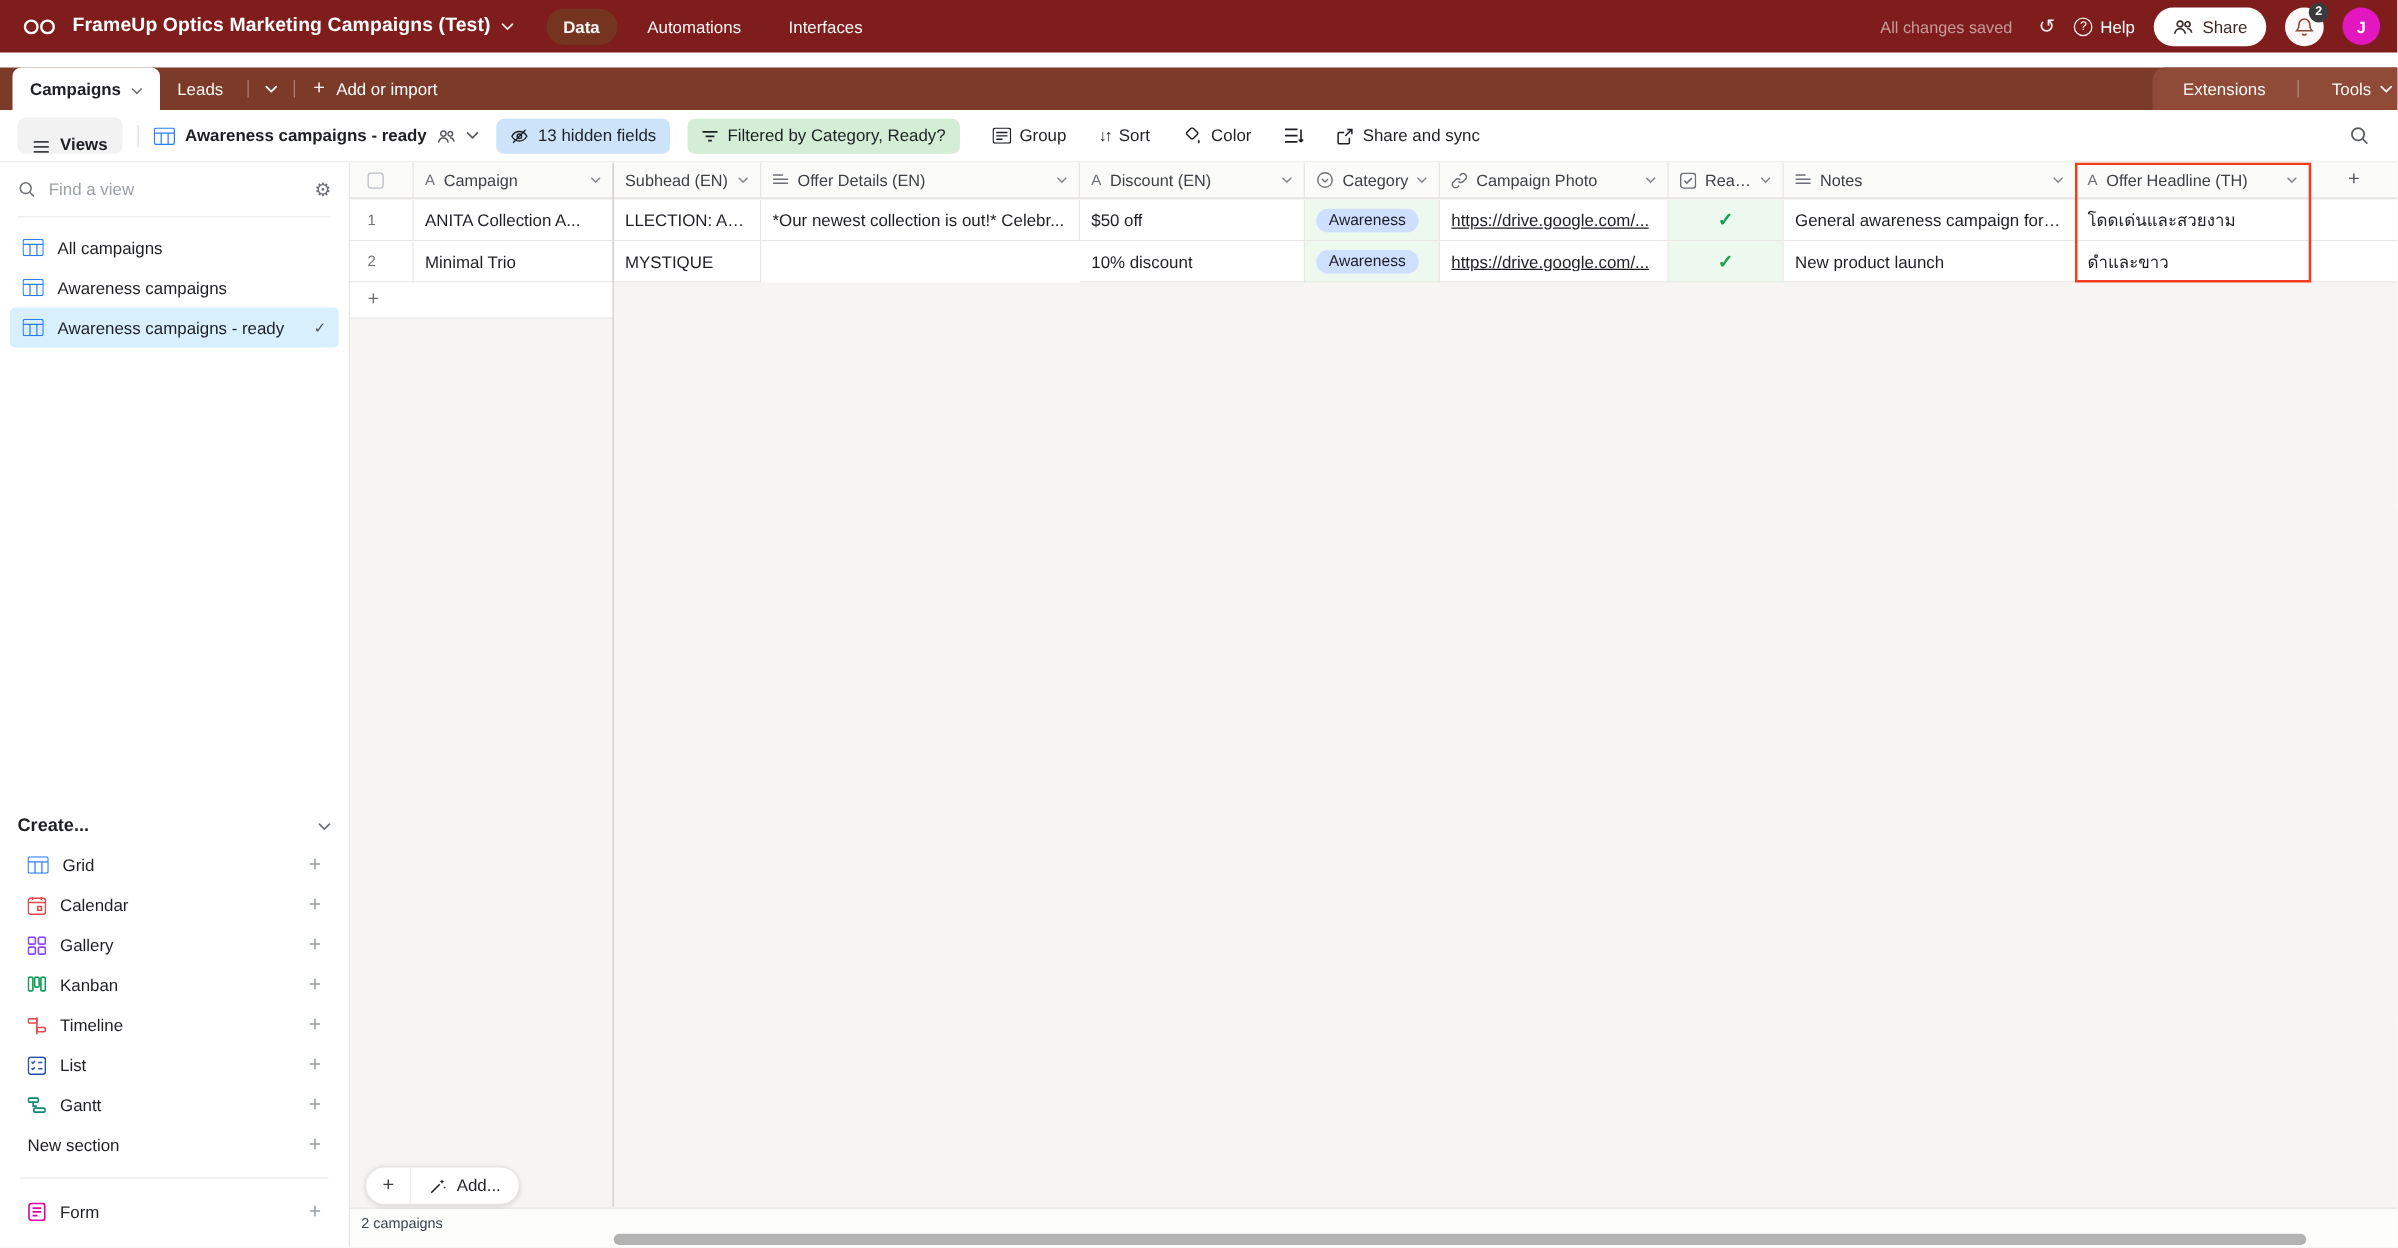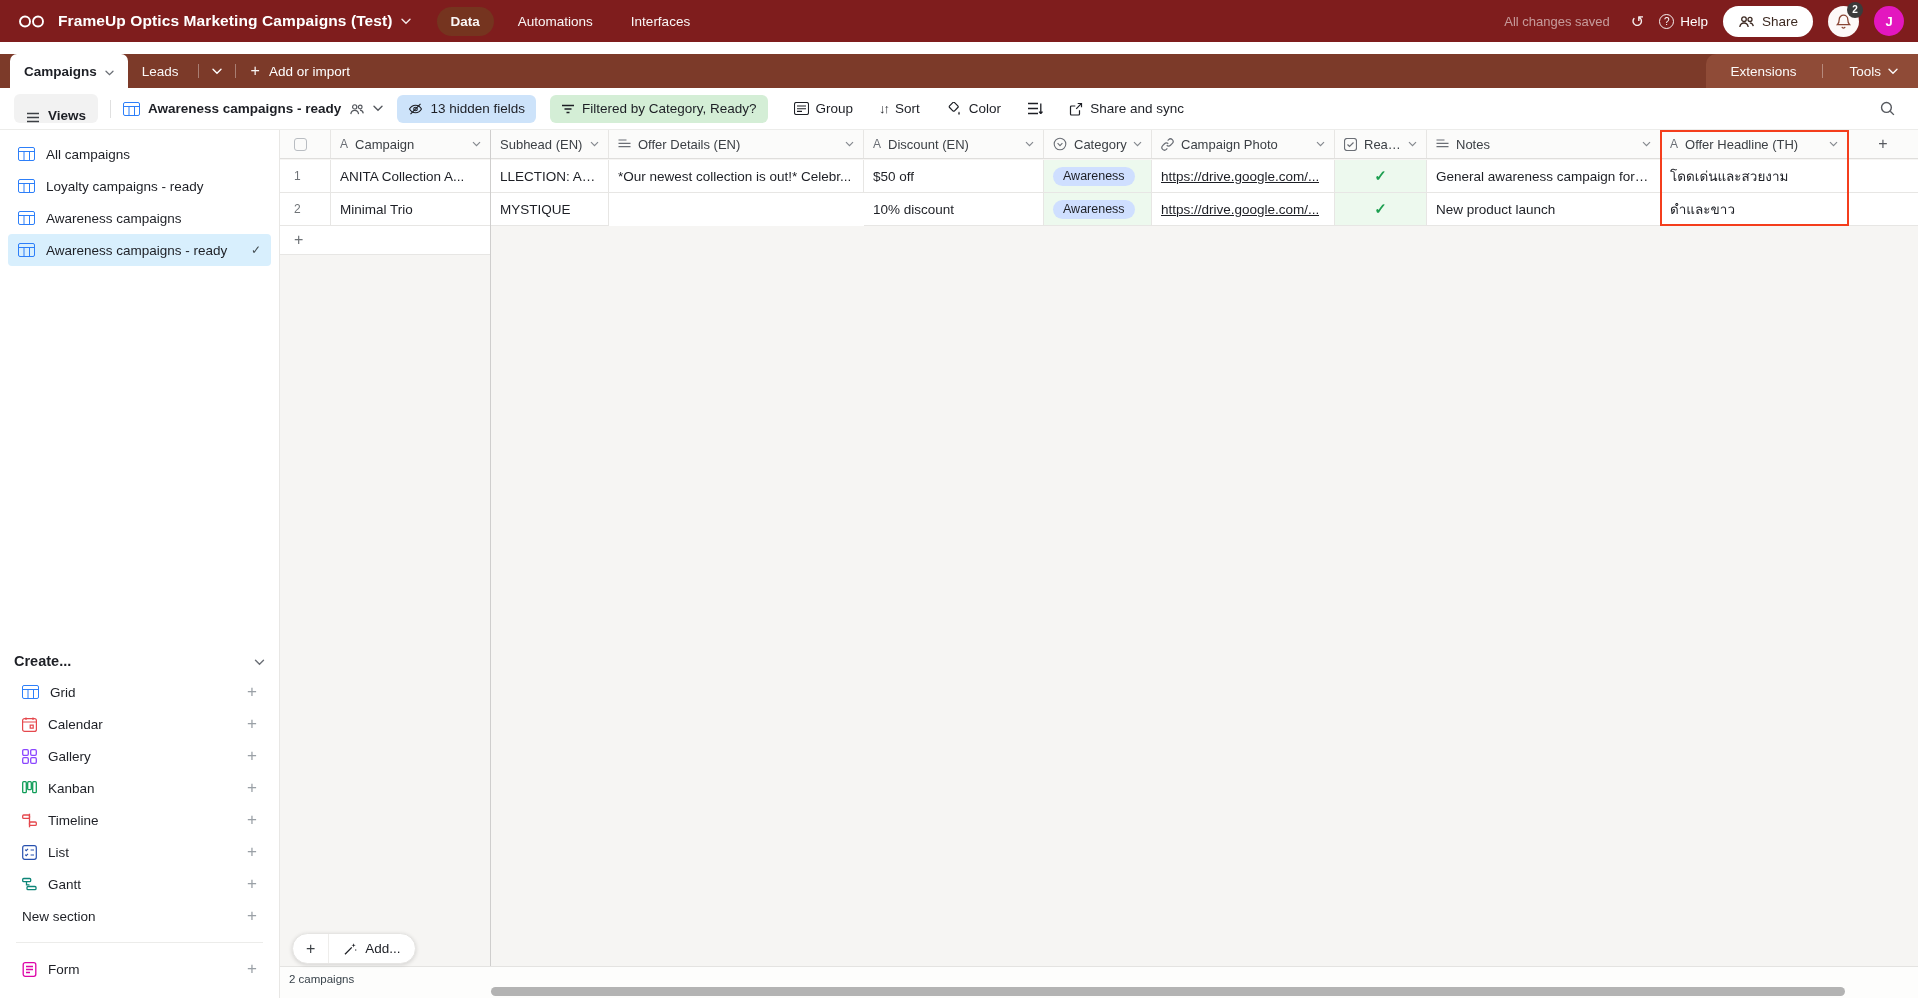--- a/index.html
+++ b/index.html
@@ -28,21 +28,21 @@
 
   
   .tabsbar { position:absolute; top:54px; left:0; right:0; height:34px; background:#7c3a29; display:flex; align-items:stretch; }
   .tab { display:flex; align-items:center; gap:8px; padding:0 14px; font-size:13.5px; color:rgba(255,255,255,.96); border-radius:7px 7px 0 0; cursor:pointer; }
   .tab.active { background:#fff; color:#1d1f25; margin-left:10px; font-weight:600; }
   .tab .chev { color:#6b6f76; }
   .tbsep { align-self:center; width:1px; height:14px; background:rgba(255,255,255,.35); margin:0 5px; }
   .tab-chev-btn { align-self:center; color:#fff; padding:0 8px; display:flex; cursor:pointer; }
   .addimport { display:flex; align-items:center; gap:9px; color:#fff; font-size:13.5px; padding:0 10px; cursor:pointer; }
   .plus-g { font-size:16px; font-weight:400; color:rgba(255,255,255,.95); }
-  .toolsblock { margin-left:auto; background:#8f4b37; border-radius:10px 0 0 0; display:flex; align-items:center; gap:26px; padding:0 20px 0 24px; color:rgba(255,255,255,.97); font-size:13.5px; }
+  .toolsblock { margin-left:auto; background:#8f4b37; border-radius:10px 0 0 0; display:flex; align-items:center; gap:26px; padding:0 4px 0 24px; color:rgba(255,255,255,.97); font-size:13.5px; }
   .toolsblock .sep { width:1px; height:14px; background:rgba(255,255,255,.35); }
   .tools-item { display:flex; align-items:center; gap:7px; cursor:pointer; }
 
   
   .toolbar { position:absolute; top:88px; left:0; right:0; height:42px; background:#fff; border-bottom:1px solid #ececea; display:flex; align-items:center; padding:0 14px; }
   .views-btn { display:flex; align-items:flex-end; gap:8px; background:#f2f2f2; border-radius:6px; height:29px; padding:0 12px; font-weight:600; font-size:13.5px; cursor:pointer; }
   .vsep { width:1px; height:18px; background:#e0e0e0; margin:0 12px; }
   .view-title { display:flex; align-items:center; gap:8px; cursor:pointer; }
   .view-title .vname { font-weight:600; font-size:13.5px; }
   .badge { display:flex; align-items:center; gap:7px; height:28px; border-radius:6px; padding:0 11px; font-size:13.5px; margin-left:14px; cursor:pointer; }
@@ -270,34 +270,35 @@
     </span>
     <span class="search">
       <svg width="17" height="17" viewBox="0 0 16 16" fill="none" stroke="currentColor" stroke-width="1.3">
           <circle cx="7" cy="7" r="4.6"></circle>
           <path d="M10.6 10.6L14 14"></path>
         </svg>
     </span>
   </div>
 
   <div class="sidebar">
+    <div class="find-row">
+      <svg width="15" height="15" viewBox="0 0 16 16" fill="none" stroke="#6b6f76" stroke-width="1.3">
+          <circle cx="7" cy="7" r="4.6"></circle>
+          <path d="M10.6 10.6L14 14"></path>
+        </svg>
+      <input placeholder="Find a view" style="">
+      <span class="gear">⚙</span>
+    </div>
     <div class="views-list">
       <div class="view-item">
         <svg width="17" height="14" viewBox="0 0 17 14">
             <rect x="0.5" y="0.5" width="16" height="13" rx="1.5" fill="none" stroke="#2d7ff9"></rect>
             <path d="M0.5 4.5h16M6 4.5V13.5M11.5 4.5V13.5" stroke="#2d7ff9" fill="none"></path>
           </svg>
         <span>All campaigns</span>
-      </div>
-      <div class="view-item">
-        <svg width="17" height="14" viewBox="0 0 17 14">
-            <rect x="0.5" y="0.5" width="16" height="13" rx="1.5" fill="none" stroke="#2d7ff9"></rect>
-            <path d="M0.5 4.5h16M6 4.5V13.5M11.5 4.5V13.5" stroke="#2d7ff9" fill="none"></path>
-          </svg>
-        <span>Loyalty campaigns - ready</span>
       </div>
       <div class="view-item">
         <svg width="17" height="14" viewBox="0 0 17 14">
             <rect x="0.5" y="0.5" width="16" height="13" rx="1.5" fill="none" stroke="#2d7ff9"></rect>
             <path d="M0.5 4.5h16M6 4.5V13.5M11.5 4.5V13.5" stroke="#2d7ff9" fill="none"></path>
           </svg>
         <span>Awareness campaigns</span>
       </div>
       <div class="view-item active">
         <svg width="17" height="14" viewBox="0 0 17 14">

